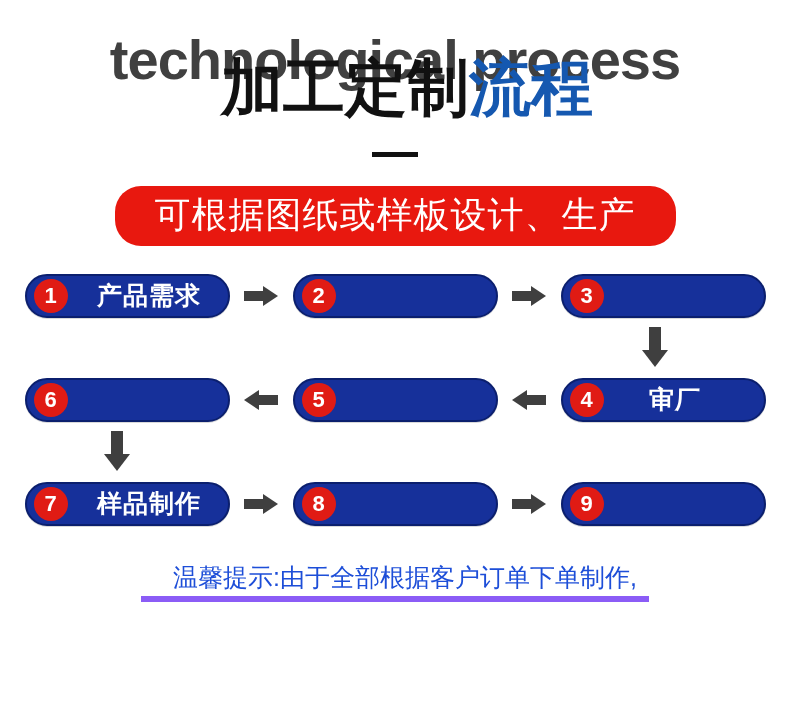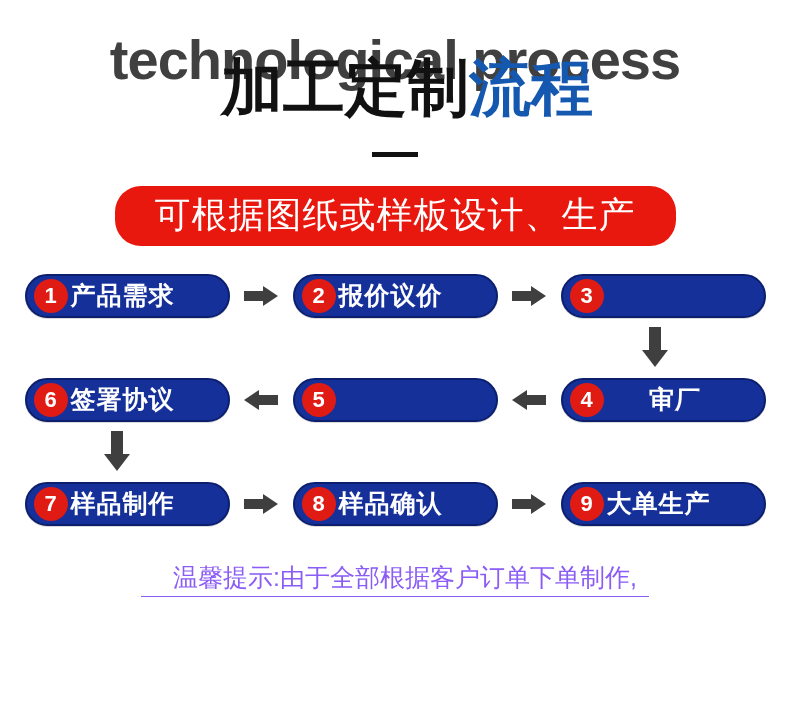--- a/index.html
+++ b/index.html
@@ -127,21 +127,21 @@
   }
   .pill .plabel {
     flex: 1;
     padding-left: 44px;
     padding-right: 0;
     color: #ffffff;
     font-size: 25px;
     font-weight: 700;
     letter-spacing: 1px;
     line-height: 1;
-    text-align: left;
+    text-align: center;
     white-space: nowrap;
   }
   .pill.center-label .plabel {
     text-align: center;
     padding-left: 40px;
     padding-right: 16px;
   }
 
   
   .gap {
@@ -211,23 +211,23 @@
   .note {
     width: 790px;
     margin-top: 28px;
     text-align: center;
   }
   .note-line {
     display: block;
     margin: 0 auto;
     width: 508px;
     font-size: 25px;
-    color: #8b5cf6;
+    color: #1d4ed8;
     line-height: 1.55;
-    border-bottom: 1px solid #8b5cf6;
+    border-bottom: 6px solid #8b5cf6;
     text-align: center;
     white-space: nowrap;
   }
   .note-line.first {
     width: 508px;
     padding-left: 20px;
     box-sizing: border-box;
   }
 </style>
 </head>
@@ -253,21 +253,20 @@
       <span class="plabel">产品需求</span>
     </div>
     <div class="gap">
       <span class="arrow-h right">
           <span class="shaft"></span>
           <span class="head"></span>
         </span>
     </div>
     <div class="pill">
       <span class="num">2</span>
-      <span class="plabel">报价议价</span>
     </div>
     <div class="gap">
       <span class="arrow-h right">
           <span class="shaft"></span>
           <span class="head"></span>
         </span>
     </div>
     <div class="pill">
       <span class="num">3</span>
     </div>
@@ -276,21 +275,20 @@
   <div class="vrow">
     <span class="arrow-v pos-right">
         <span class="shaft"></span>
         <span class="head"></span>
       </span>
   </div>
 
   <div class="row row-rtl">
     <div class="pill">
       <span class="num">6</span>
-      <span class="plabel">签署协议</span>
     </div>
     <div class="gap">
       <span class="arrow-h left">
           <span class="shaft"></span>
           <span class="head"></span>
         </span>
     </div>
     <div class="pill">
       <span class="num">5</span>
     </div>
@@ -319,31 +317,29 @@
       <span class="plabel">样品制作</span>
     </div>
     <div class="gap">
       <span class="arrow-h right">
           <span class="shaft"></span>
           <span class="head"></span>
         </span>
     </div>
     <div class="pill">
       <span class="num">8</span>
-      <span class="plabel">样品确认</span>
     </div>
     <div class="gap">
       <span class="arrow-h right">
           <span class="shaft"></span>
           <span class="head"></span>
         </span>
     </div>
     <div class="pill">
       <span class="num">9</span>
-      <span class="plabel">大单生产</span>
     </div>
   </div>
 
 </div>
 
 <div class="note">
   <span class="note-line first">温馨提示:由于全部根据客户订单下单制作,</span>
 </div>
 
 </body></html>

